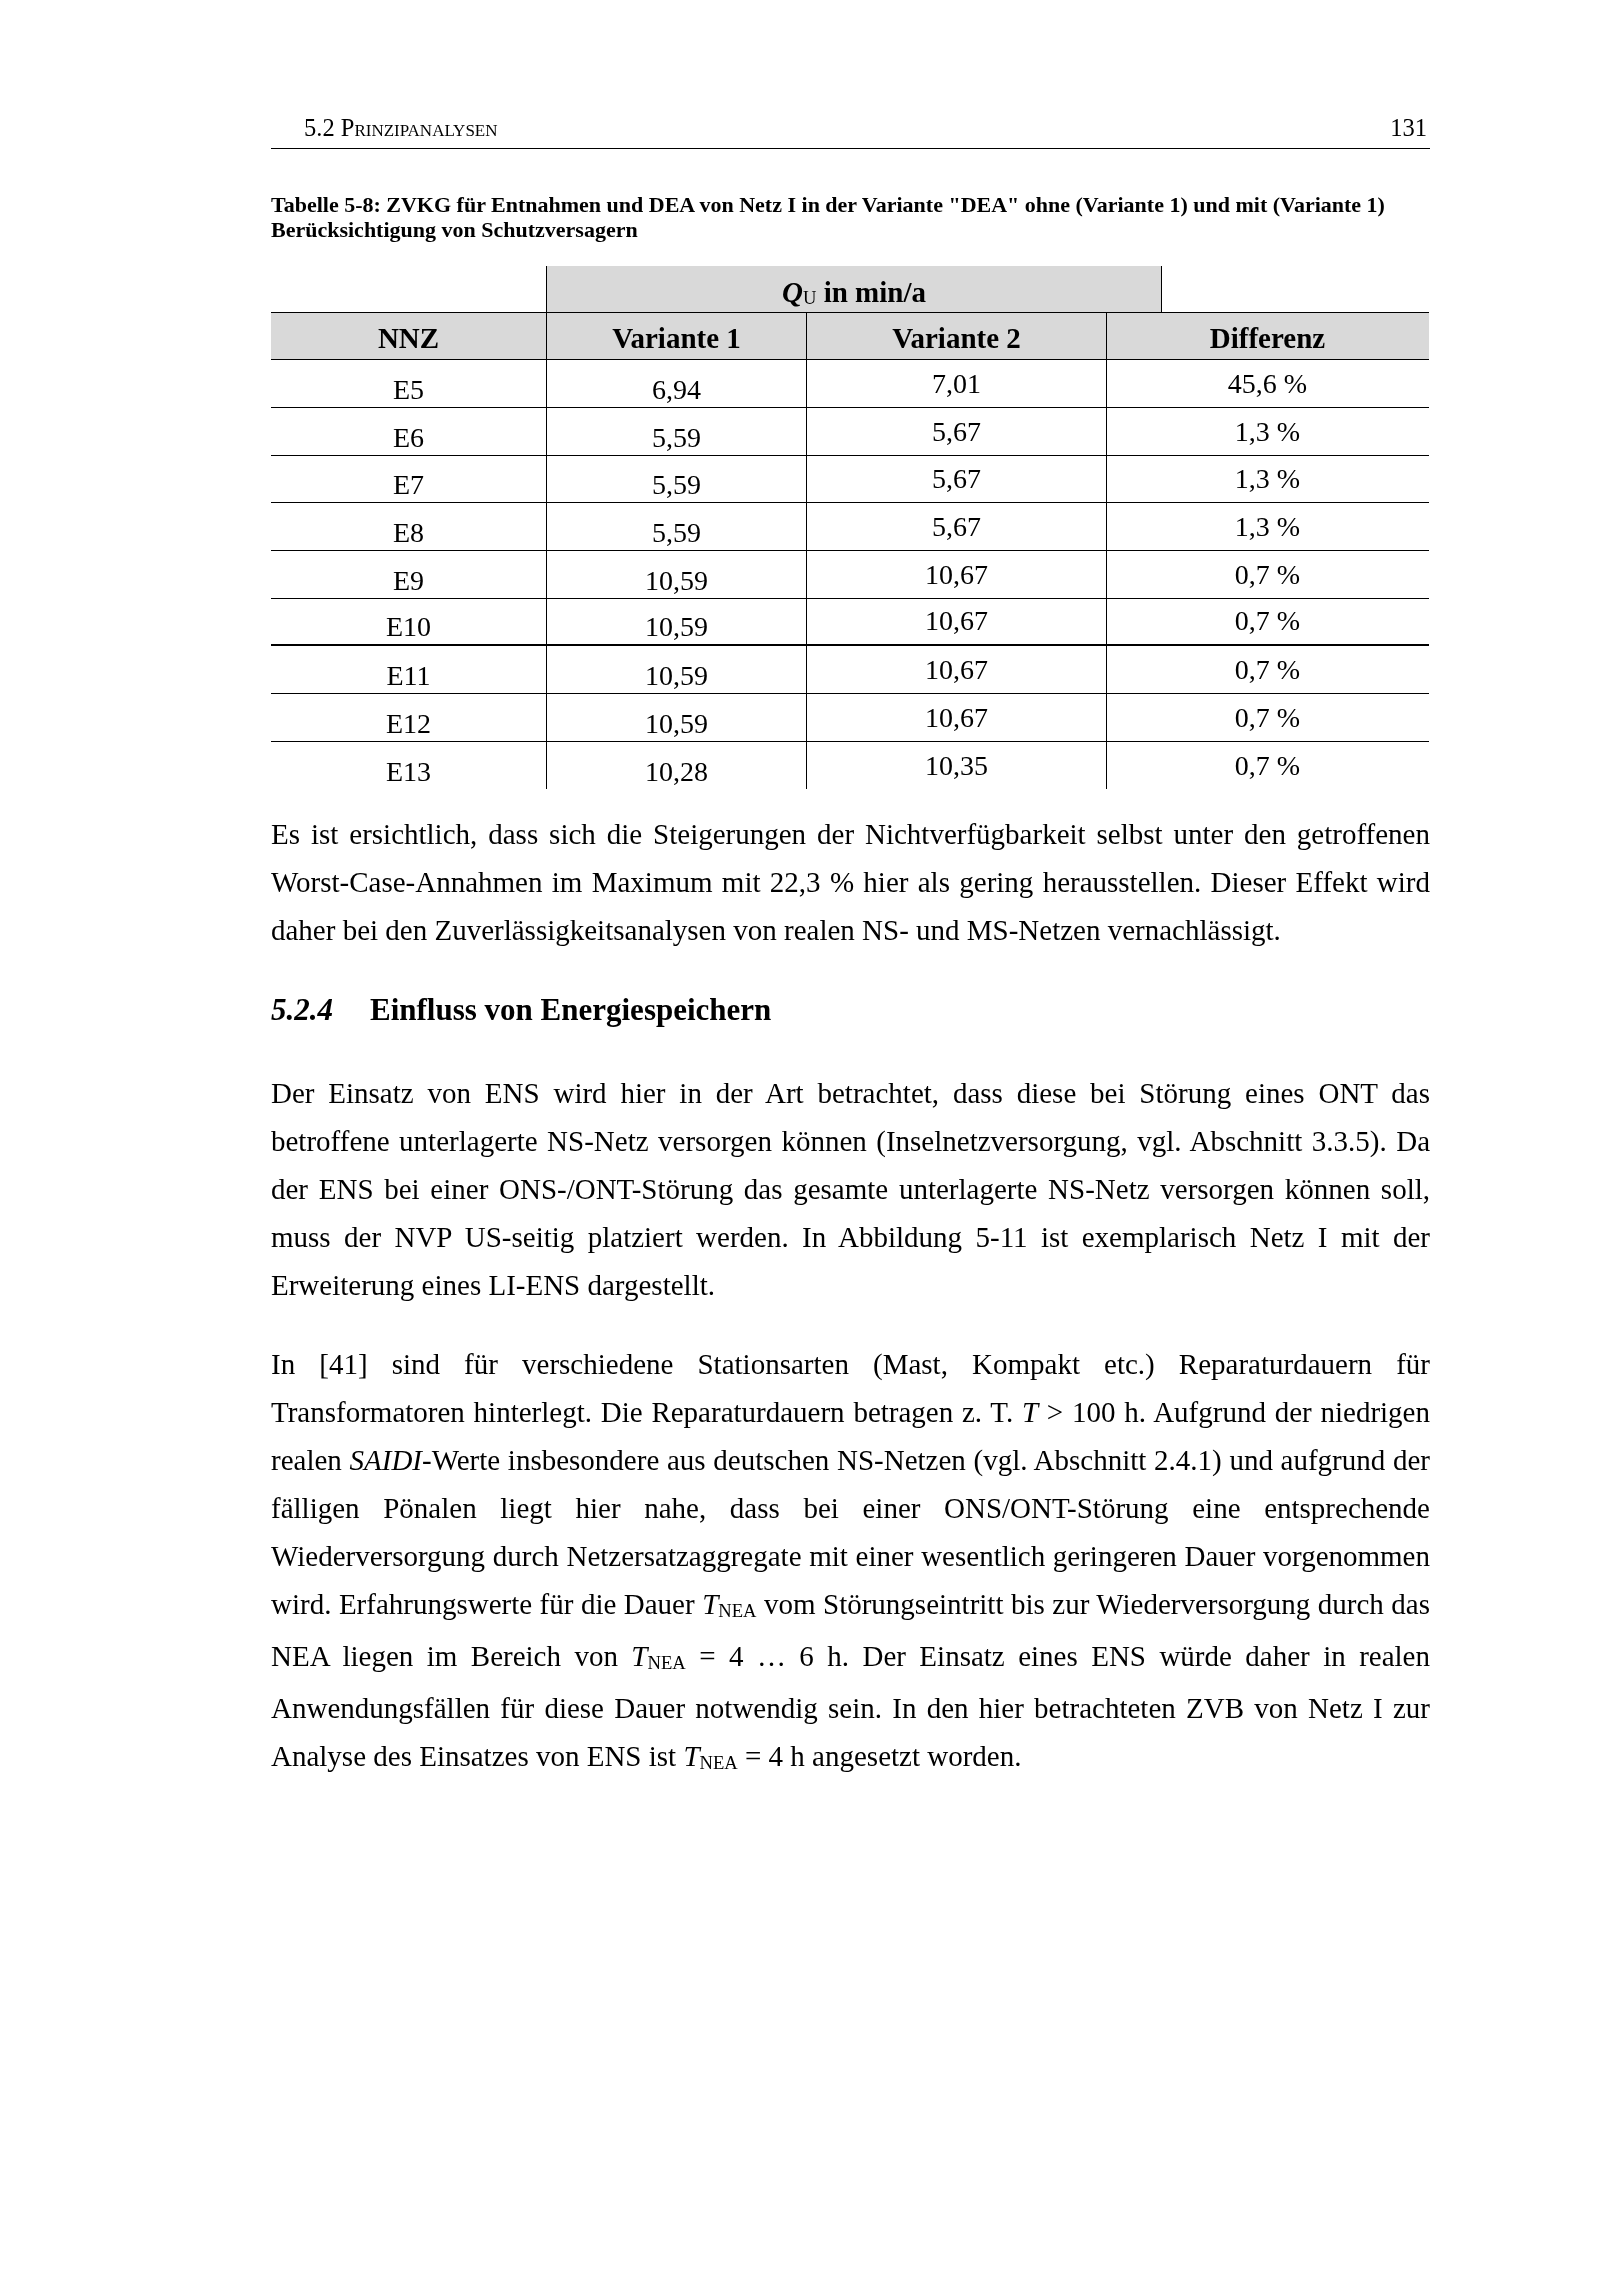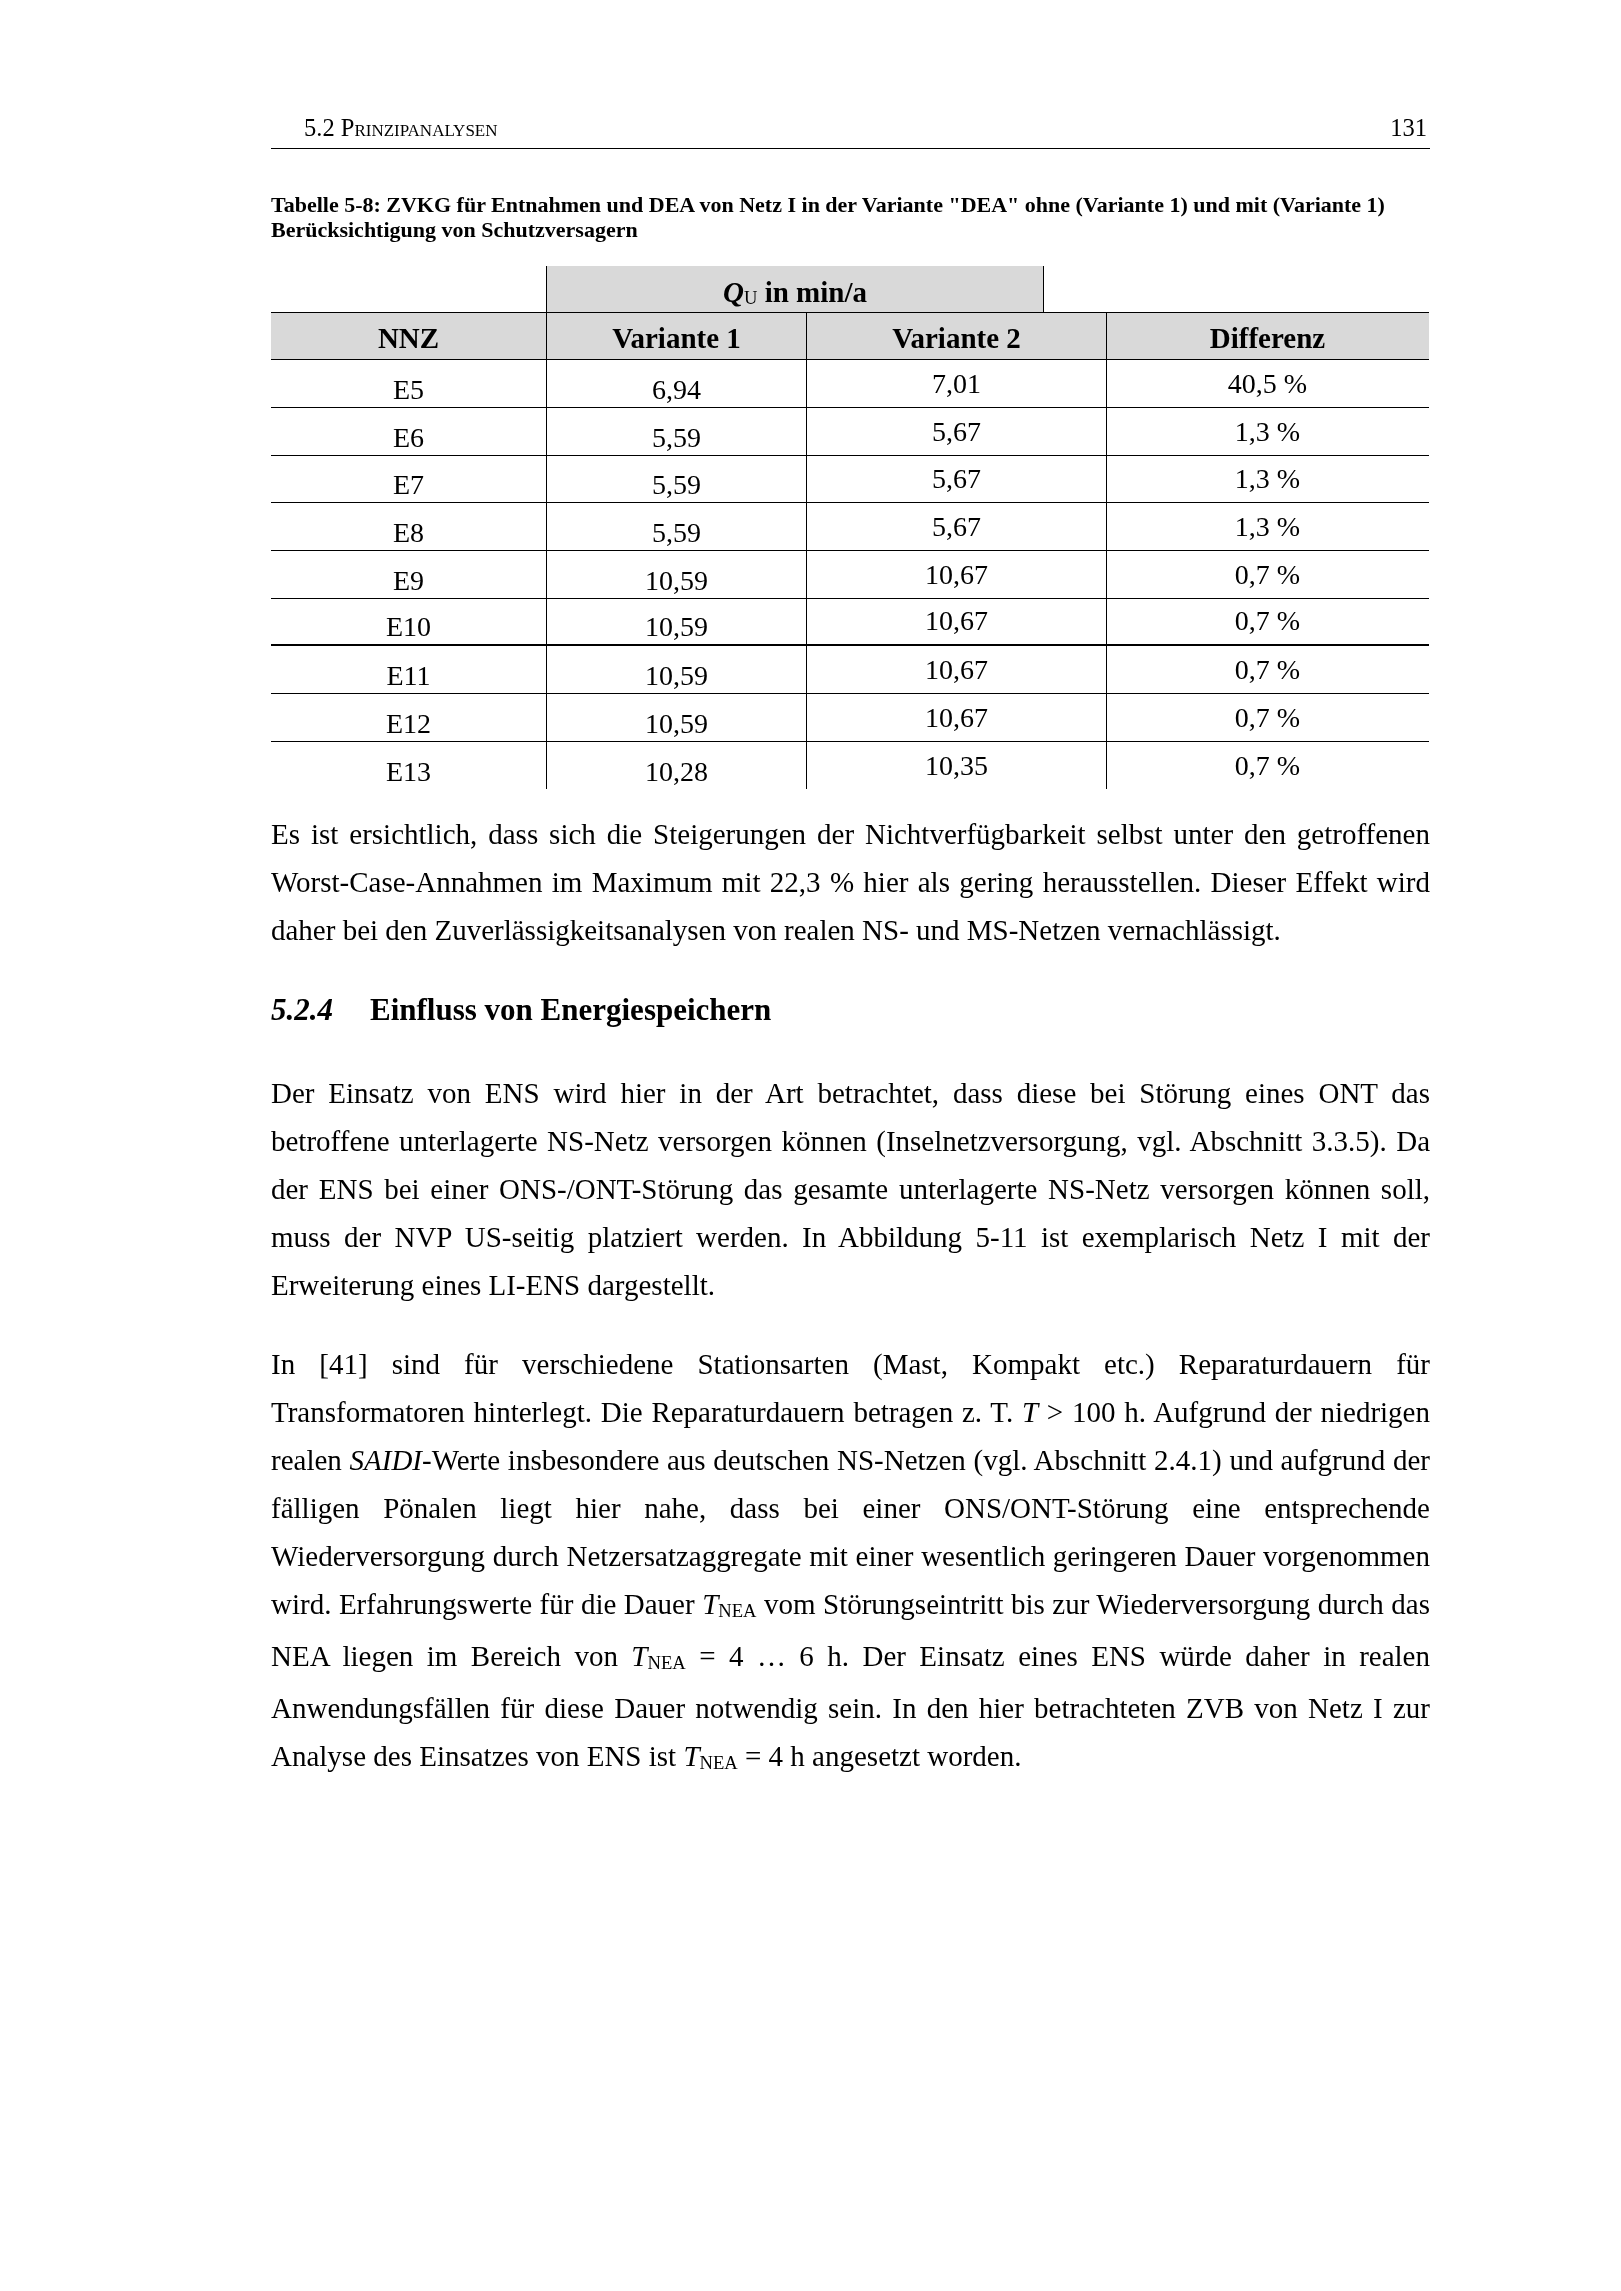--- a/index.html
+++ b/index.html
@@ -12,21 +12,21 @@
   .rh-left { position: absolute; left: 0; bottom: 5.9px; font-size: 24.5px; font-variant: small-caps; letter-spacing: 0; margin-left: 33px; }
   .rh-right { position: absolute; right: 2.9px; bottom: 5.9px; font-size: 24.5px; }
 
   
   .caption { position: absolute; left: 271px; top: 193px; width: 1159px; font-size: 22px;
              font-weight: bold; line-height: 24.5px; }
 
   
   .tbl { position: absolute; left: 271px; top: 266px; width: 1158px; }
   .hdr-row1 { position: absolute; top: 0; height: 47px; left: 0; width: 1158px; }
-  .hdr-row1 .qu { position: absolute; left: 275px; width: 498px; height: 47px; background: #d9d9d9;
+  .hdr-row1 .qu { position: absolute; left: 275px; width: 616px; height: 47px; background: #d9d9d9;
                   border-left: 1.5px solid #000; border-right: 1.5px solid #000; box-sizing: border-box;
                   text-align: center; font-weight: bold; font-size: 29px; line-height: 1; }
   .hdr-row1 .qu .lbl { position: absolute; left: 0; right: 0; bottom: 5.9px; }
   .hdr-row1 .qu i { font-style: italic; }
   .hdr-row1 .qu sub { font-size: 18.6px; vertical-align: baseline; position: relative; top: 2px; font-weight: normal; }
 
   .hdr-row2 { position: absolute; top: 46px; left: 0; width: 1158px; height: 48px; background: #d9d9d9;
               border-top: 1.5px solid #000; border-bottom: 1.5px solid #000; box-sizing: border-box; }
   .cell { position: absolute; top: 0; bottom: 0; box-sizing: border-box; text-align: center; }
   .c0 { left: 0; width: 275px; }
@@ -87,21 +87,21 @@
     <div class="cell c0">
         <span>E5</span>
       </div>
     <div class="cell c1">
         <span>6,94</span>
       </div>
     <div class="cell c2">
         <span>7,01</span>
       </div>
     <div class="cell c3">
-        <span>40,5 %</span>
+        <span>45,6 %</span>
       </div>
   </div>
   <div class="data-row" style="top:142px">
     <div class="cell c0">
         <span>E6</span>
       </div>
     <div class="cell c1">
         <span>5,59</span>
       </div>
     <div class="cell c2">

